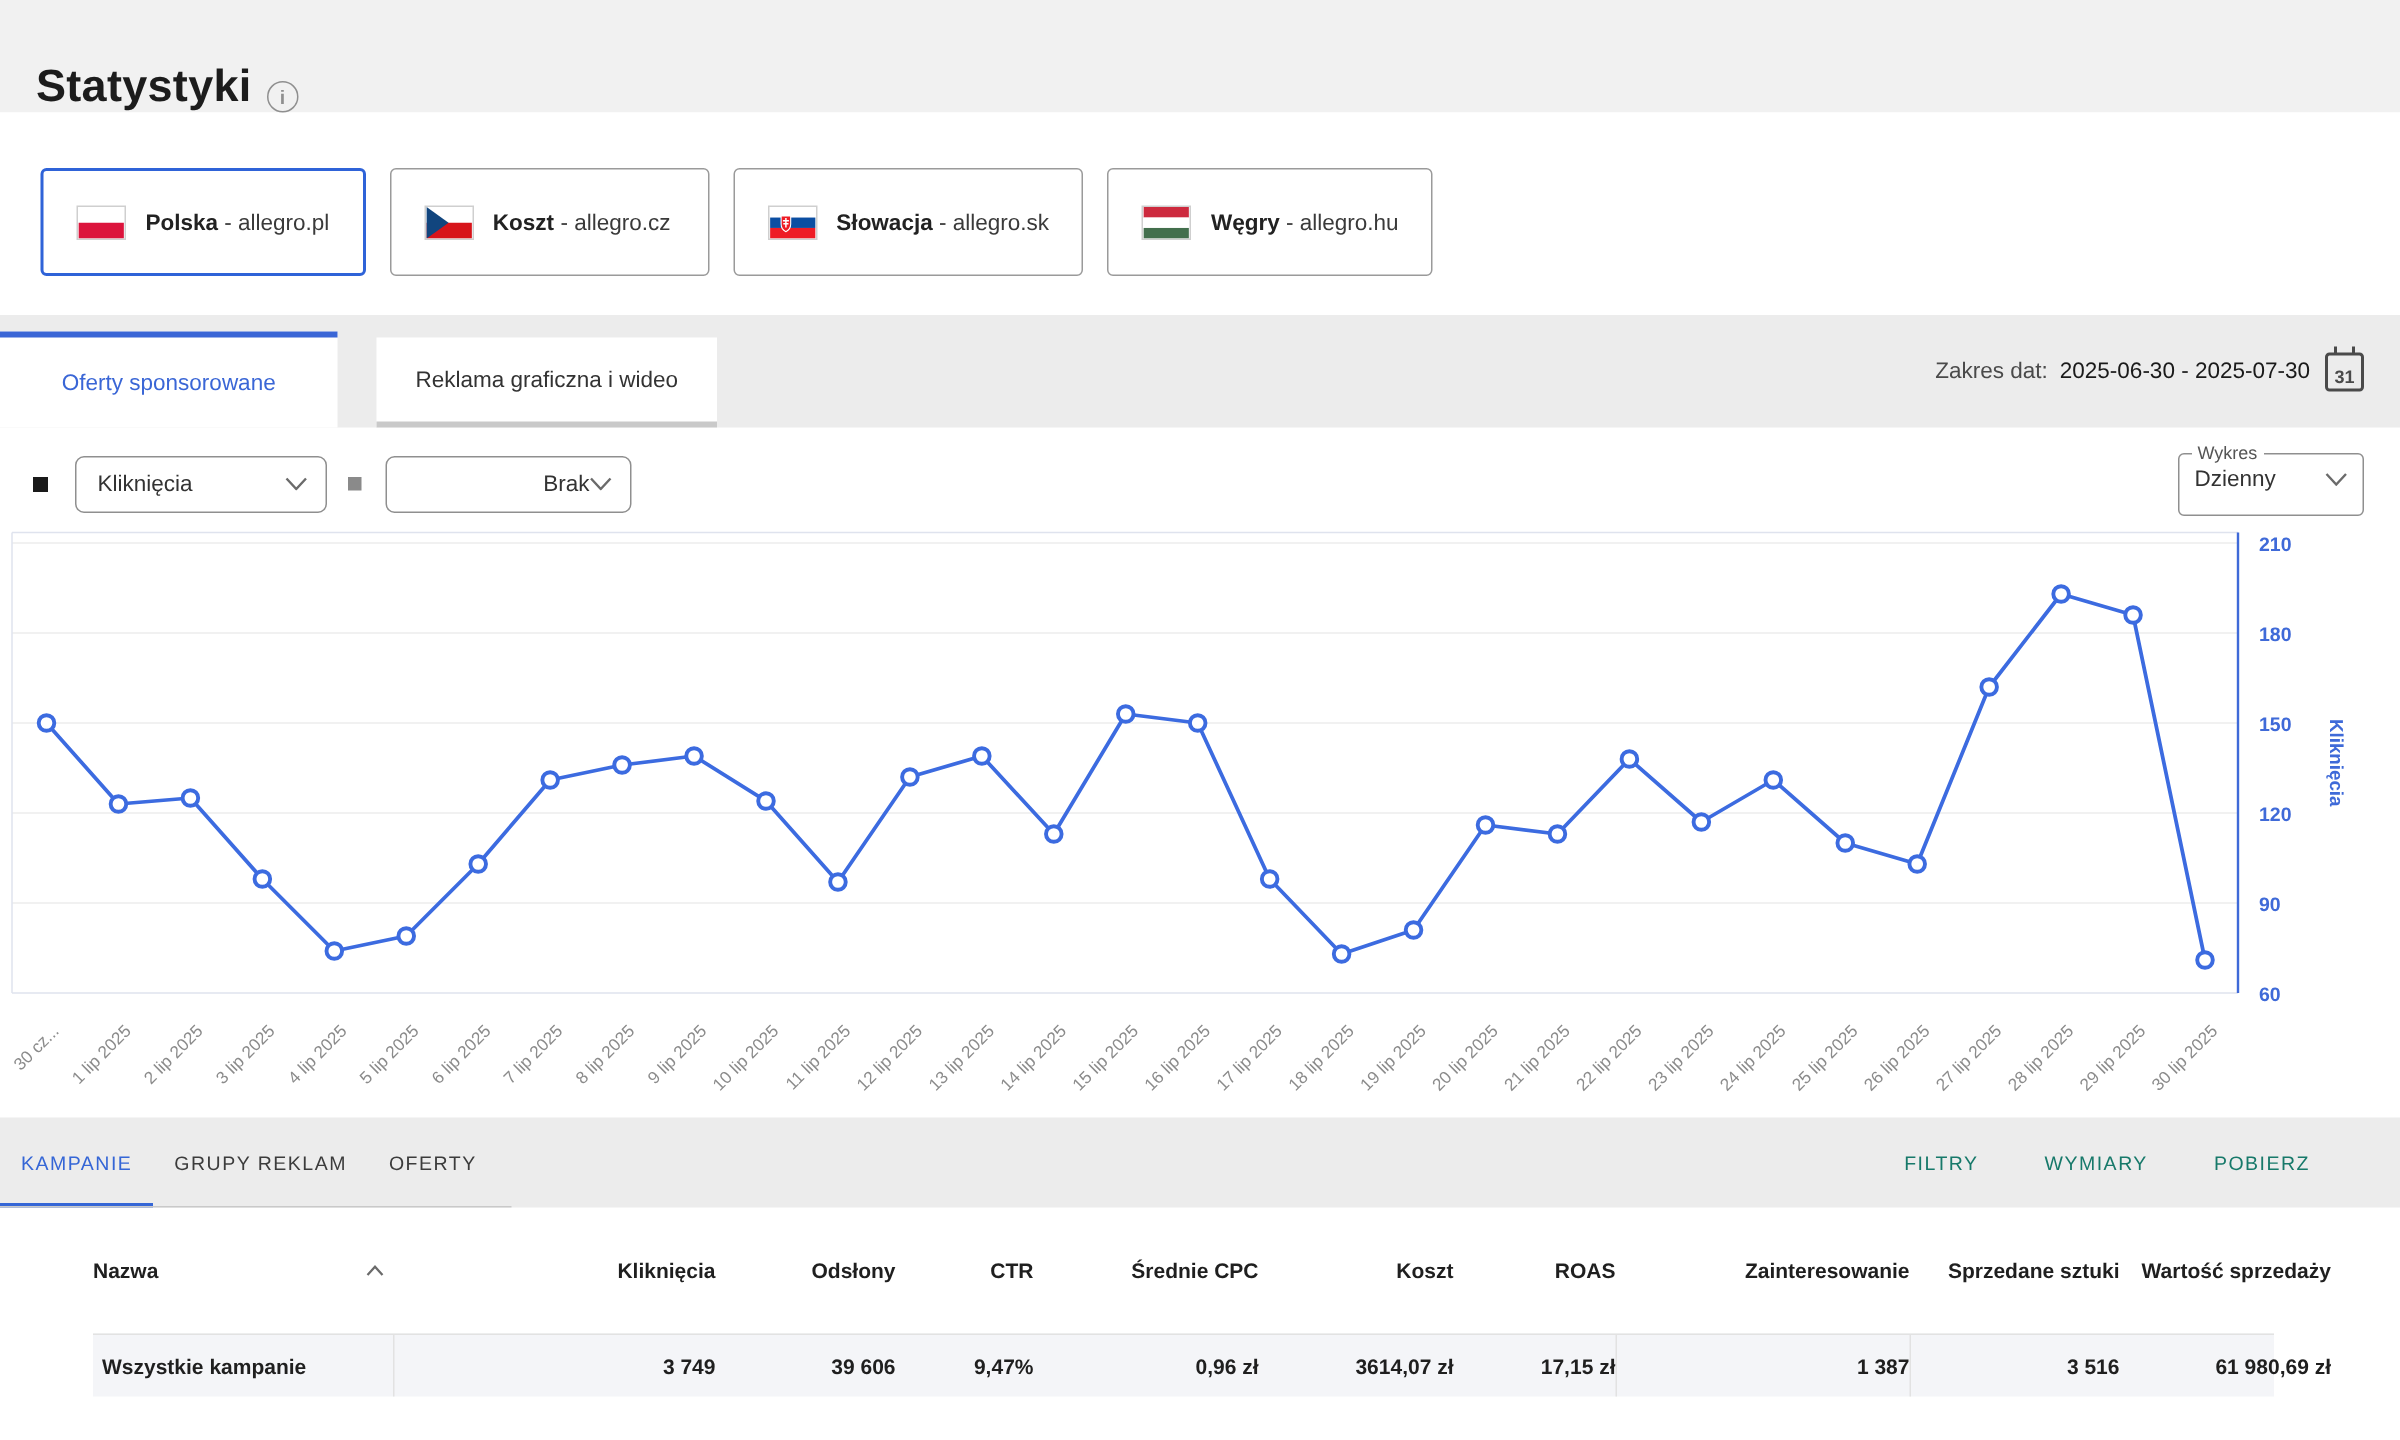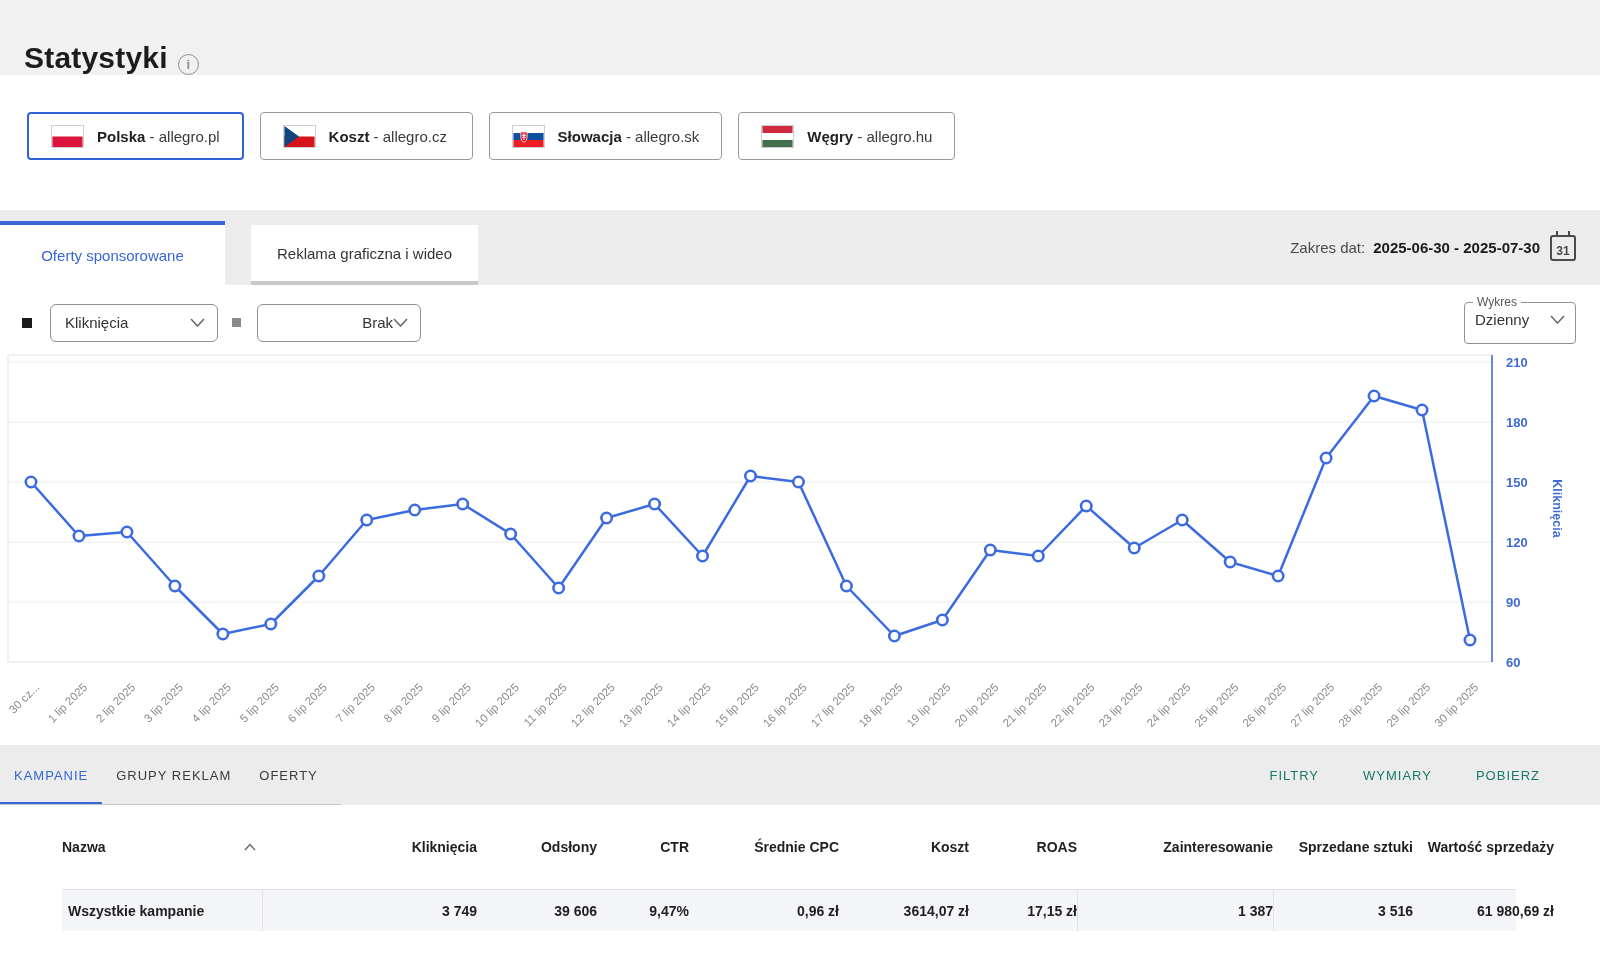--- a/index.html
+++ b/index.html
@@ -5,49 +5,49 @@
   * { margin:0; padding:0; box-sizing:border-box; }
   html,body { width:1600px; height:960px; background:#fff; font-family:"Liberation Sans", sans-serif; color:#1f1f1f; overflow:hidden; }
 
   
   .top-header { height:75px; background:#f1f1f1; display:flex; align-items:flex-end; padding-left:24px; gap:10px; }
   .top-header h1 { font-size:30px; font-weight:600; color:#1c1c1c; letter-spacing:0.2px; }
   .info-icon { width:21px; height:21px; border:1.6px solid #8f8f8f; border-radius:50%; display:flex; align-items:center; justify-content:center; font-size:13px; color:#8f8f8f; font-weight:600; margin-top:4px; cursor:pointer; }
 
   
   .country-bar { height:135px; background:#fff; padding:37px 0 0 27px; display:flex; gap:16px; }
-  .country-btn { height:48px; min-width:213px; background:#fff; border:1px solid #9a9a9a; border-radius:4px; display:flex; align-items:center; gap:13px; padding:0 22px; cursor:pointer; font-size:15px; }
+  .country-btn { height:72px; min-width:213px; background:#fff; border:1px solid #9a9a9a; border-radius:4px; display:flex; align-items:center; gap:13px; padding:0 22px; cursor:pointer; font-size:15px; }
   .country-btn.selected { border:2px solid #2f63d8; }
   .country-btn .flag { width:33px; height:23px; border:1px solid #cfcfcf; flex:0 0 auto; display:block; }
   .country-btn .cname { font-weight:700; color:#222; white-space:nowrap; }
   .country-btn .cdomain { color:#3a3a3a; white-space:nowrap; }
 
   
   .main-tabbar { height:75px; background:#ececec; position:relative; }
   .main-tab { position:absolute; bottom:0; background:#fff; display:flex; align-items:center; justify-content:center; font-size:15px; cursor:pointer; }
   .main-tab.active { left:0; width:225px; height:64px; border-top:4px solid #3a66d6; color:#3a66d6; }
   .main-tab.inactive { left:228px; width:227px; height:60px; color:#333; border-bottom:4px solid #c9c9c9;margin-left:23px; }
   .date-range { position:absolute; right:24px; top:0; height:75px; display:flex; align-items:center; gap:8px; font-size:15px; color:#4a4a4a; }
-  .date-range b { color:#1a1a1a; font-weight:700; }
+  .date-range b { color:#1a1a1a; font-weight:400; }
   .cal-icon { width:26px; height:26px; position:relative; border:2px solid #4a4a4a; border-radius:3px; margin-left:2px; cursor:pointer; }
   .cal-icon::before, .cal-icon::after { content:""; position:absolute; top:-6px; width:2px; height:5px; background:#4a4a4a; }
   .cal-icon::before { left:4px; } .cal-icon::after { right:4px; }
   .cal-icon span { position:absolute; left:0; right:0; bottom:1px; text-align:center; font-size:12px; font-weight:700; color:#4a4a4a; }
 
   
   .chart-section { background:#fff; }
   .controls-row { display:flex; align-items:center; padding:15px 24px 0 22px; height:60px; }
   .marker { display:inline-block; }
   .marker.m1 { width:10px; height:10px; background:#1a1a1a; margin-right:18px; }
   .marker.m2 { width:9px; height:9px; background:#8a8a8a; margin:0 16px 0 14px; }
   .selectbox { height:38px; border:1px solid #8f8f8f; border-radius:6px; background:#fff; display:flex; align-items:center; justify-content:space-between; padding:0 12px 0 14px; font-size:15px; color:#333; cursor:pointer; }
   .selectbox.s1 { width:168px; } .selectbox.s2 { width:164px;justify-content:flex-end; }
   .chev { width:15px; height:9px; flex:0 0 auto; }
   .spacer { flex:1; }
-  fieldset.chart-type { border:1px solid #8f8f8f; border-radius:4px; width:112px; height:49px; padding:0 6px 4px 6px; margin-top:-6px;margin-left:45px; }
+  fieldset.chart-type { border:1px solid #8f8f8f; border-radius:4px; width:124px; height:49px; padding:0 6px 4px 6px; margin-top:-6px;margin-left:45px; }
   fieldset.chart-type legend { font-size:12px; color:#555; padding:0 4px; margin-left:2px; }
   fieldset.chart-type .selectbox { border:none; height:24px; width:100%; padding:0 4px; margin-top:-2px; }
 
   #chart-svg { display:block; margin-top:2px; }
 
   
   .table-tabbar { height:60px; background:#ececec; display:flex; align-items:center; justify-content:space-between; padding:0 60px 0 0; }
   .ttabs { display:flex; align-items:flex-end; height:100%; position:relative; }
   .ttab { font-size:13px; letter-spacing:1px; padding:0 14px; height:100%; display:flex; align-items:center; color:#3c3c3c; cursor:pointer; font-weight:400; position:relative; }
   .ttab.active { color:#3566d6; }

